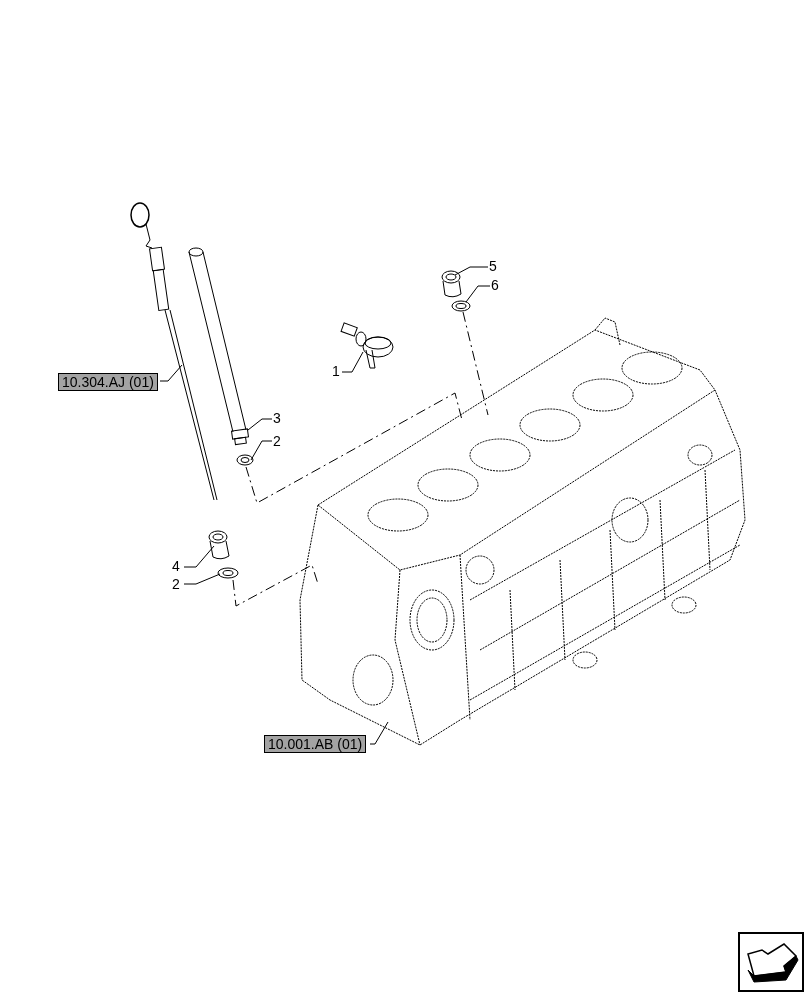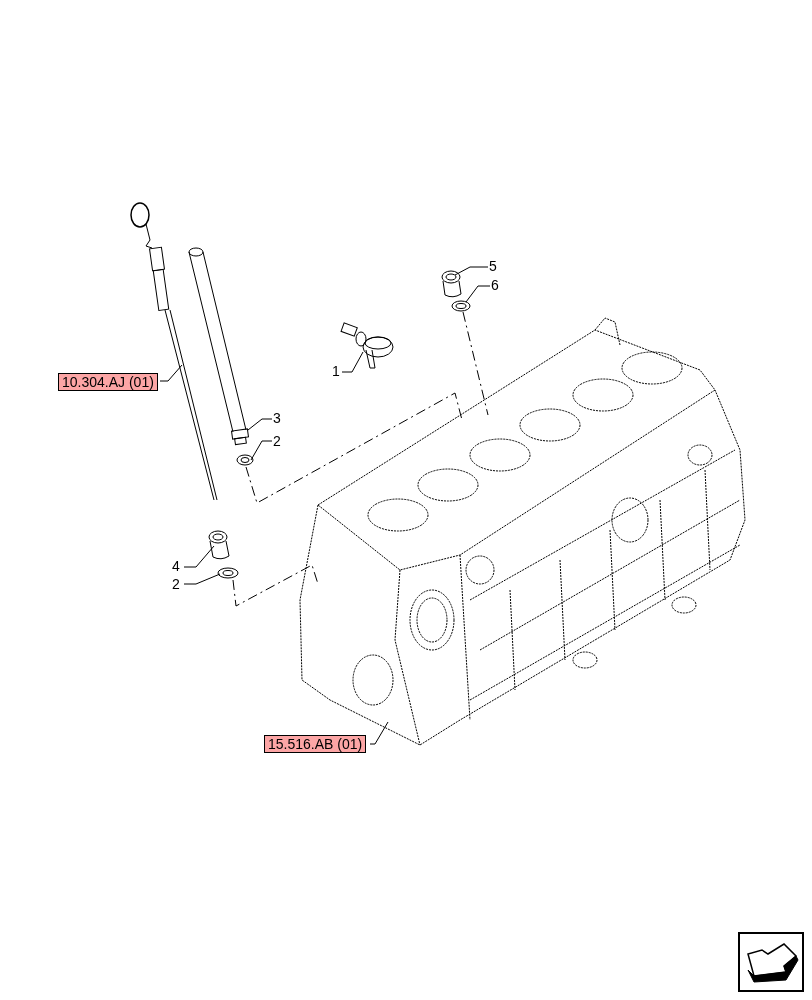--- a/index.html
+++ b/index.html
@@ -1,19 +1,19 @@
 <!DOCTYPE html>
 <html><head>
 <meta charset="utf-8">
 <style>
   html, body { margin:0; padding:0; background:#ffffff; }
   body { width:812px; height:1000px; position:relative; overflow:hidden; font-family:"Liberation Sans", sans-serif; color:#000; }
   svg.drawing { position:absolute; left:0; top:0; }
   .callout { position:absolute; font-size:14px; line-height:14px; color:#000; }
-  .ref-box { position:absolute; border:1px solid #000; background:#fca5a5; font-size:14px; line-height:16px; padding:0 3px; white-space:nowrap; }
+  .ref-box { position:absolute; border:1px solid #000; background:#a3a3a3; font-size:14px; line-height:16px; padding:0 3px; white-space:nowrap; }
   .nav-icon { position:absolute; left:738px; top:932px; width:66px; height:60px; border:2px solid #000; box-sizing:border-box; background:#fff; }
 </style>
 </head>
 <body>
 
 <svg class="drawing" width="812" height="1000" viewBox="0 0 812 1000" xmlns="http://www.w3.org/2000/svg">
   <g fill="none" stroke="#000" stroke-width="1">
 
     <g>
       <ellipse cx="140" cy="215" rx="9" ry="12" stroke-width="1.5"></ellipse>
@@ -116,20 +116,20 @@
 
 <span class="callout" style="left:332px;top:364px;">1</span>
 <span class="callout" style="left:273px;top:434px;">2</span>
 <span class="callout" style="left:172px;top:577px;">2</span>
 <span class="callout" style="left:273px;top:411px;">3</span>
 <span class="callout" style="left:172px;top:559px;">4</span>
 <span class="callout" style="left:489px;top:259px;">5</span>
 <span class="callout" style="left:491px;top:278px;">6</span>
 
 <div class="ref-box" style="left:58px;top:373px;">10.304.AJ (01)</div>
-<div class="ref-box" style="left:264px;top:735px;">15.516.AB (01)</div>
+<div class="ref-box" style="left:264px;top:735px;">10.001.AB (01)</div>
 
 <div class="nav-icon">
   <svg width="62" height="56" viewBox="0 0 62 56" xmlns="http://www.w3.org/2000/svg">
     <path d="M8 20 L14 42 L46 38 L44 32 L56 22 L44 10 L28 20 L22 16 Z" fill="#fff" stroke="#000" stroke-width="1.5"></path>
     <path d="M8 36 L14 48 L46 46 L58 26 L56 22 L44 32 L46 38 L14 42 Z" fill="#000" stroke="#000" stroke-width="1"></path>
   </svg>
 </div>
 
 </body></html>

